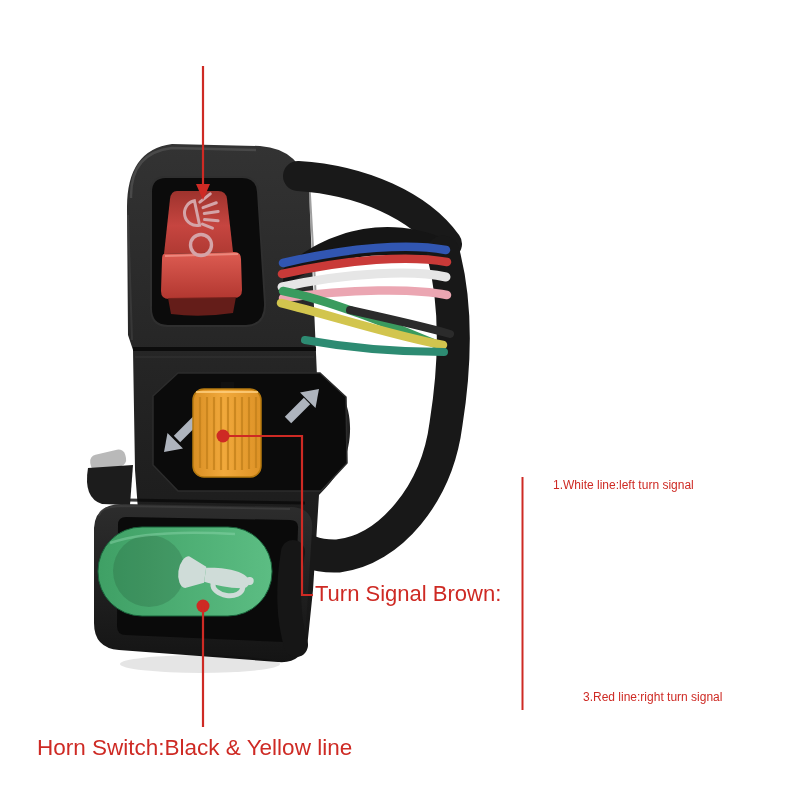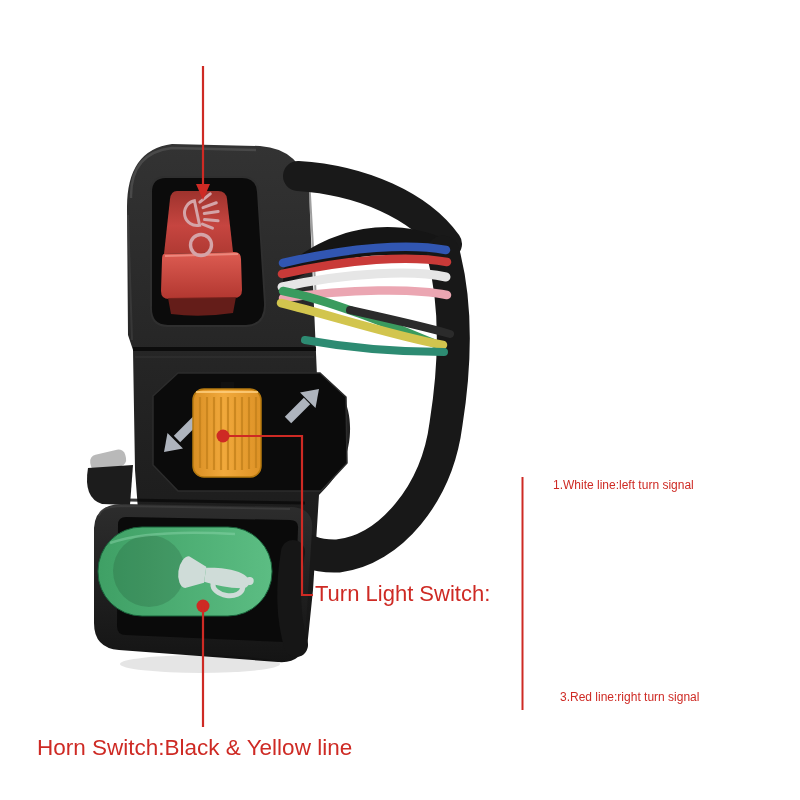--- a/index.html
+++ b/index.html
@@ -153,19 +153,19 @@
       <polygon points="196,184 210,184 203,200" class="anno-fill"></polygon>
       <circle cx="223" cy="436" r="6.5" class="anno-fill"></circle>
       <path d="M 223,436 L 302,436 L 302,595 L 313,595" class="anno-line" stroke-width="2.2"></path>
       <line x1="522.5" y1="477" x2="522.5" y2="710" class="anno-line" stroke-width="2"></line>
       <circle cx="203" cy="606" r="6.5" class="anno-fill"></circle>
       <line x1="203" y1="606" x2="203" y2="727" class="anno-line" stroke-width="2.2"></line>
     </g>
   </svg>
 
 
-  <div class="label lbl-md" style="left:315px;top:581px;">Turn Light Switch:</div>
+  <div class="label lbl-md" style="left:315px;top:581px;">Turn Signal Brown:</div>
 
   <div class="label lbl-sm" style="left:529px;top:479px;">1.White line:left turn signal</div>
-  <div class="label lbl-sm" style="left:536px;top:691px;">3.Red line:right turn signal</div>
+  <div class="label lbl-sm" style="left:559px;top:691px;">3.Red line:right turn signal</div>
 
   <div class="label lbl-lg" style="left:37px;top:735px;">Horn Switch:Black &amp; Yellow line</div>
 </div>
 
 </body></html>

